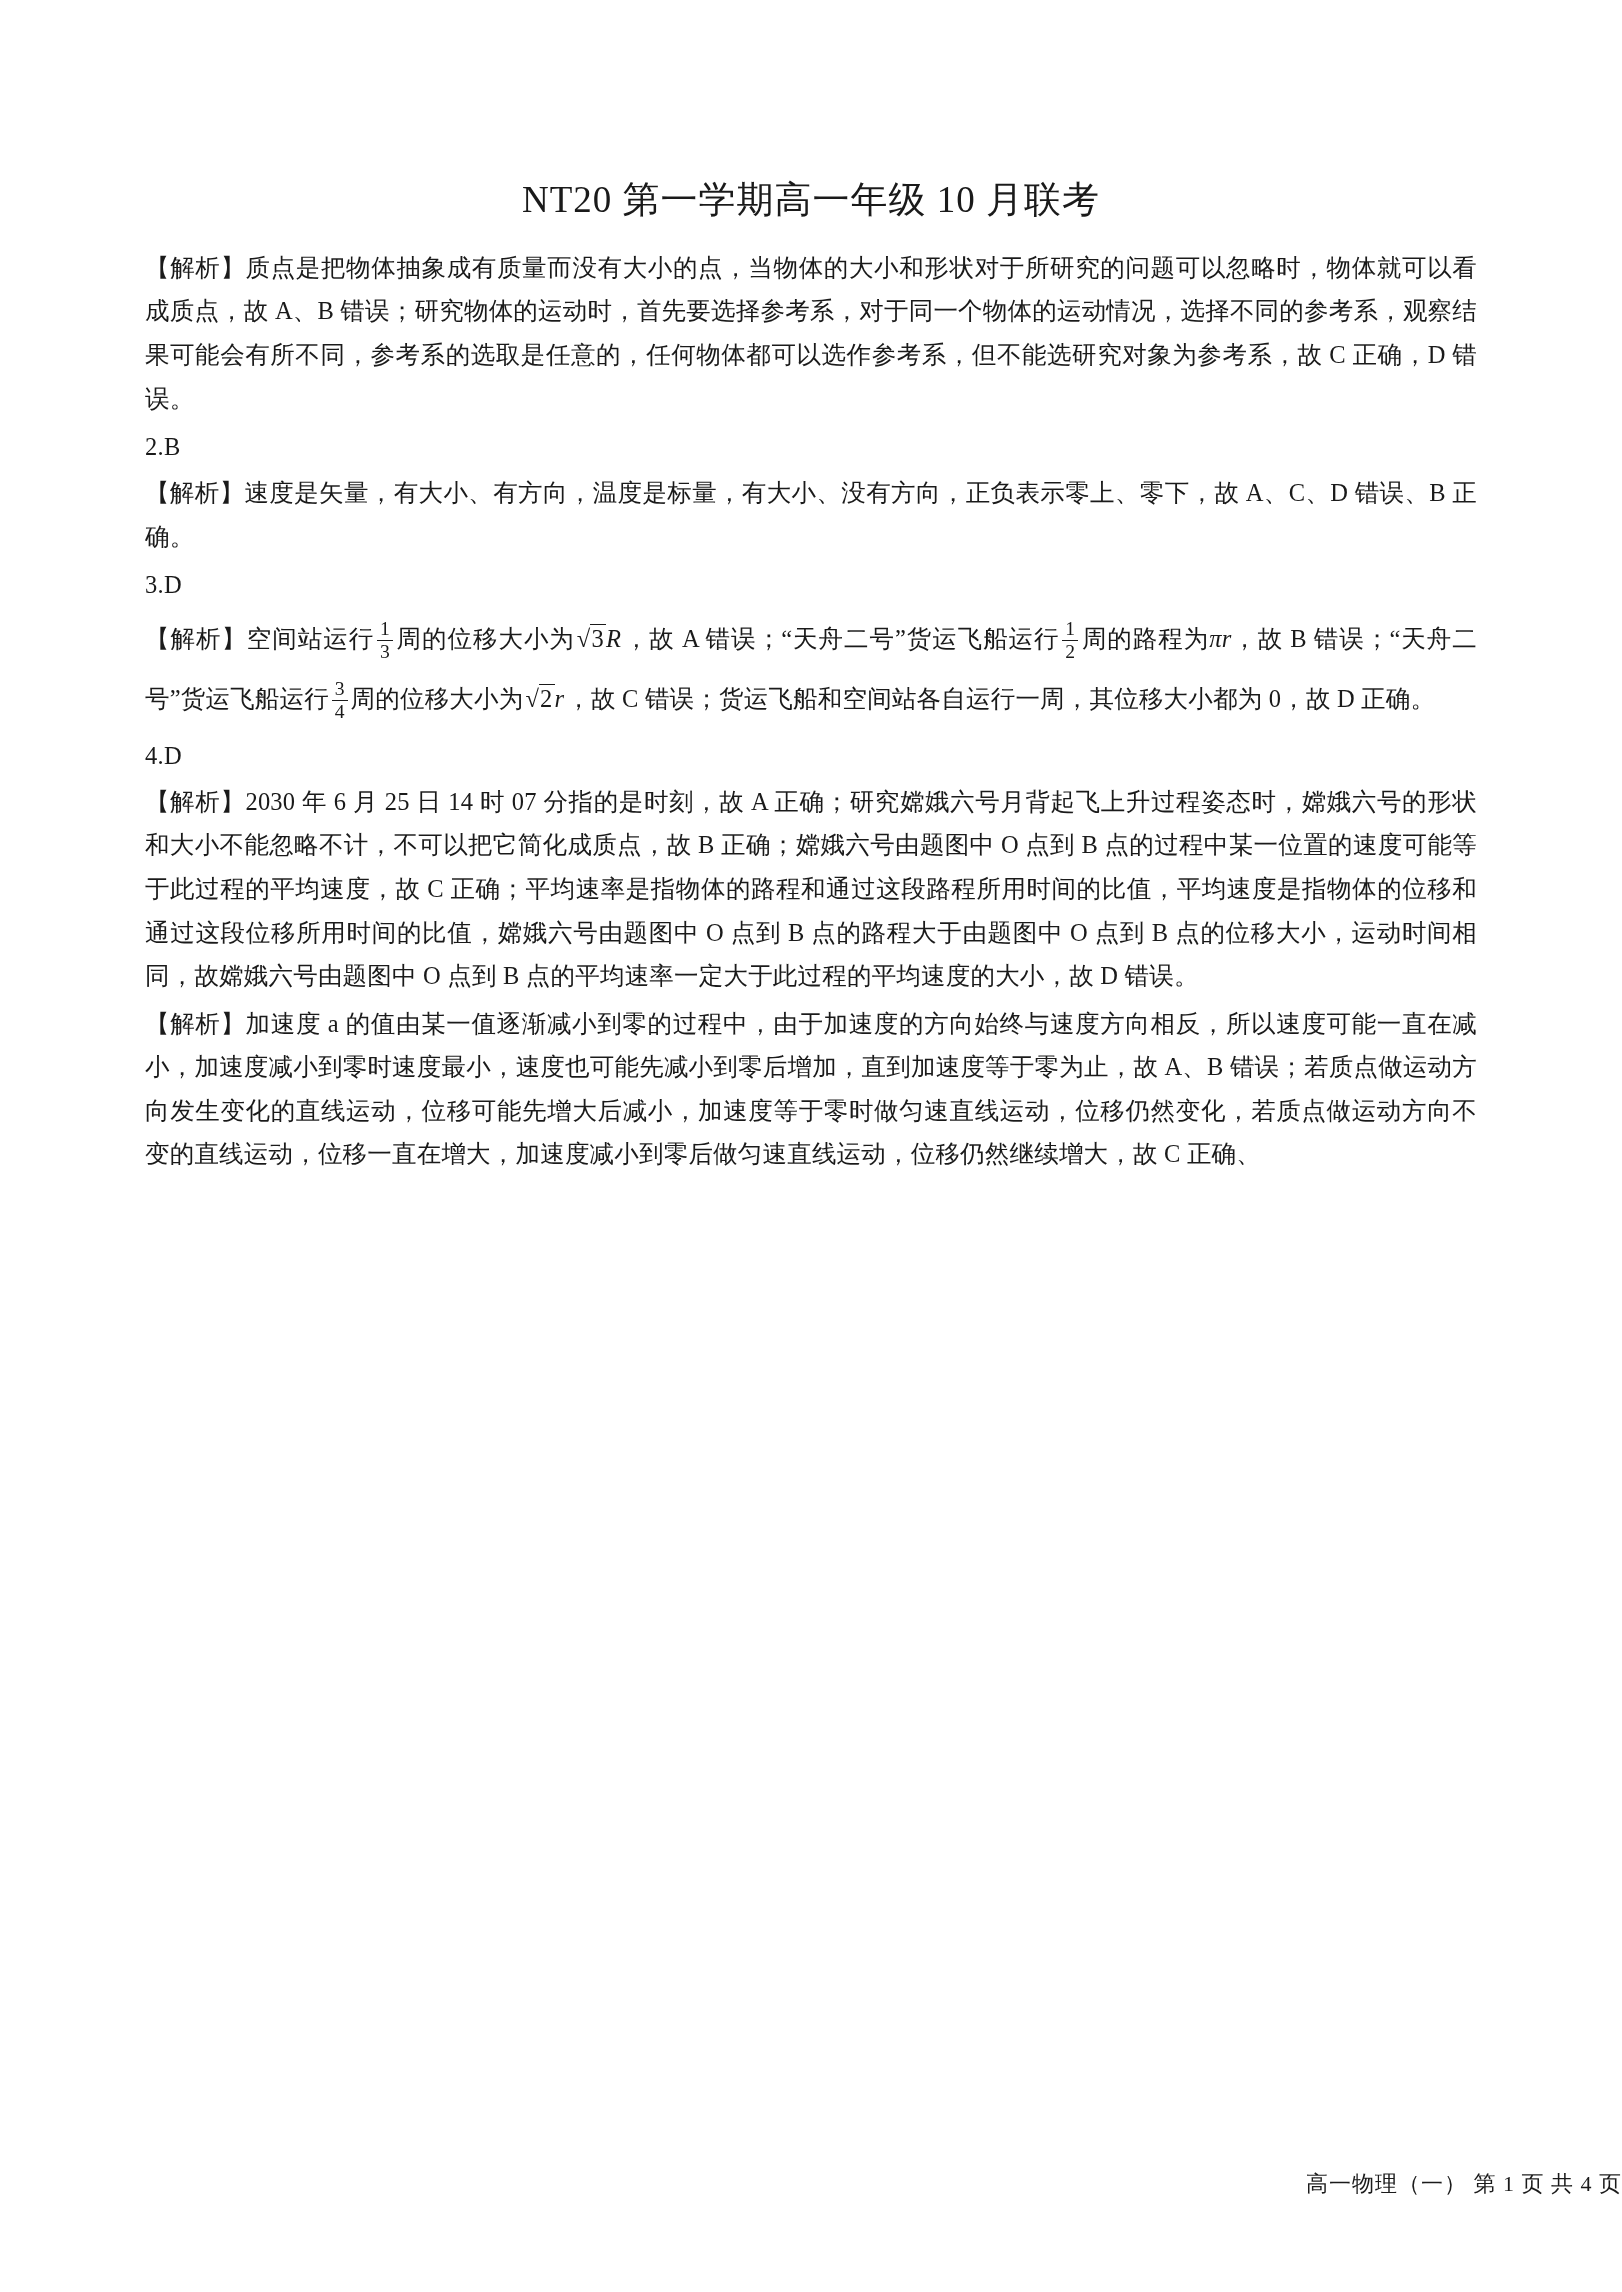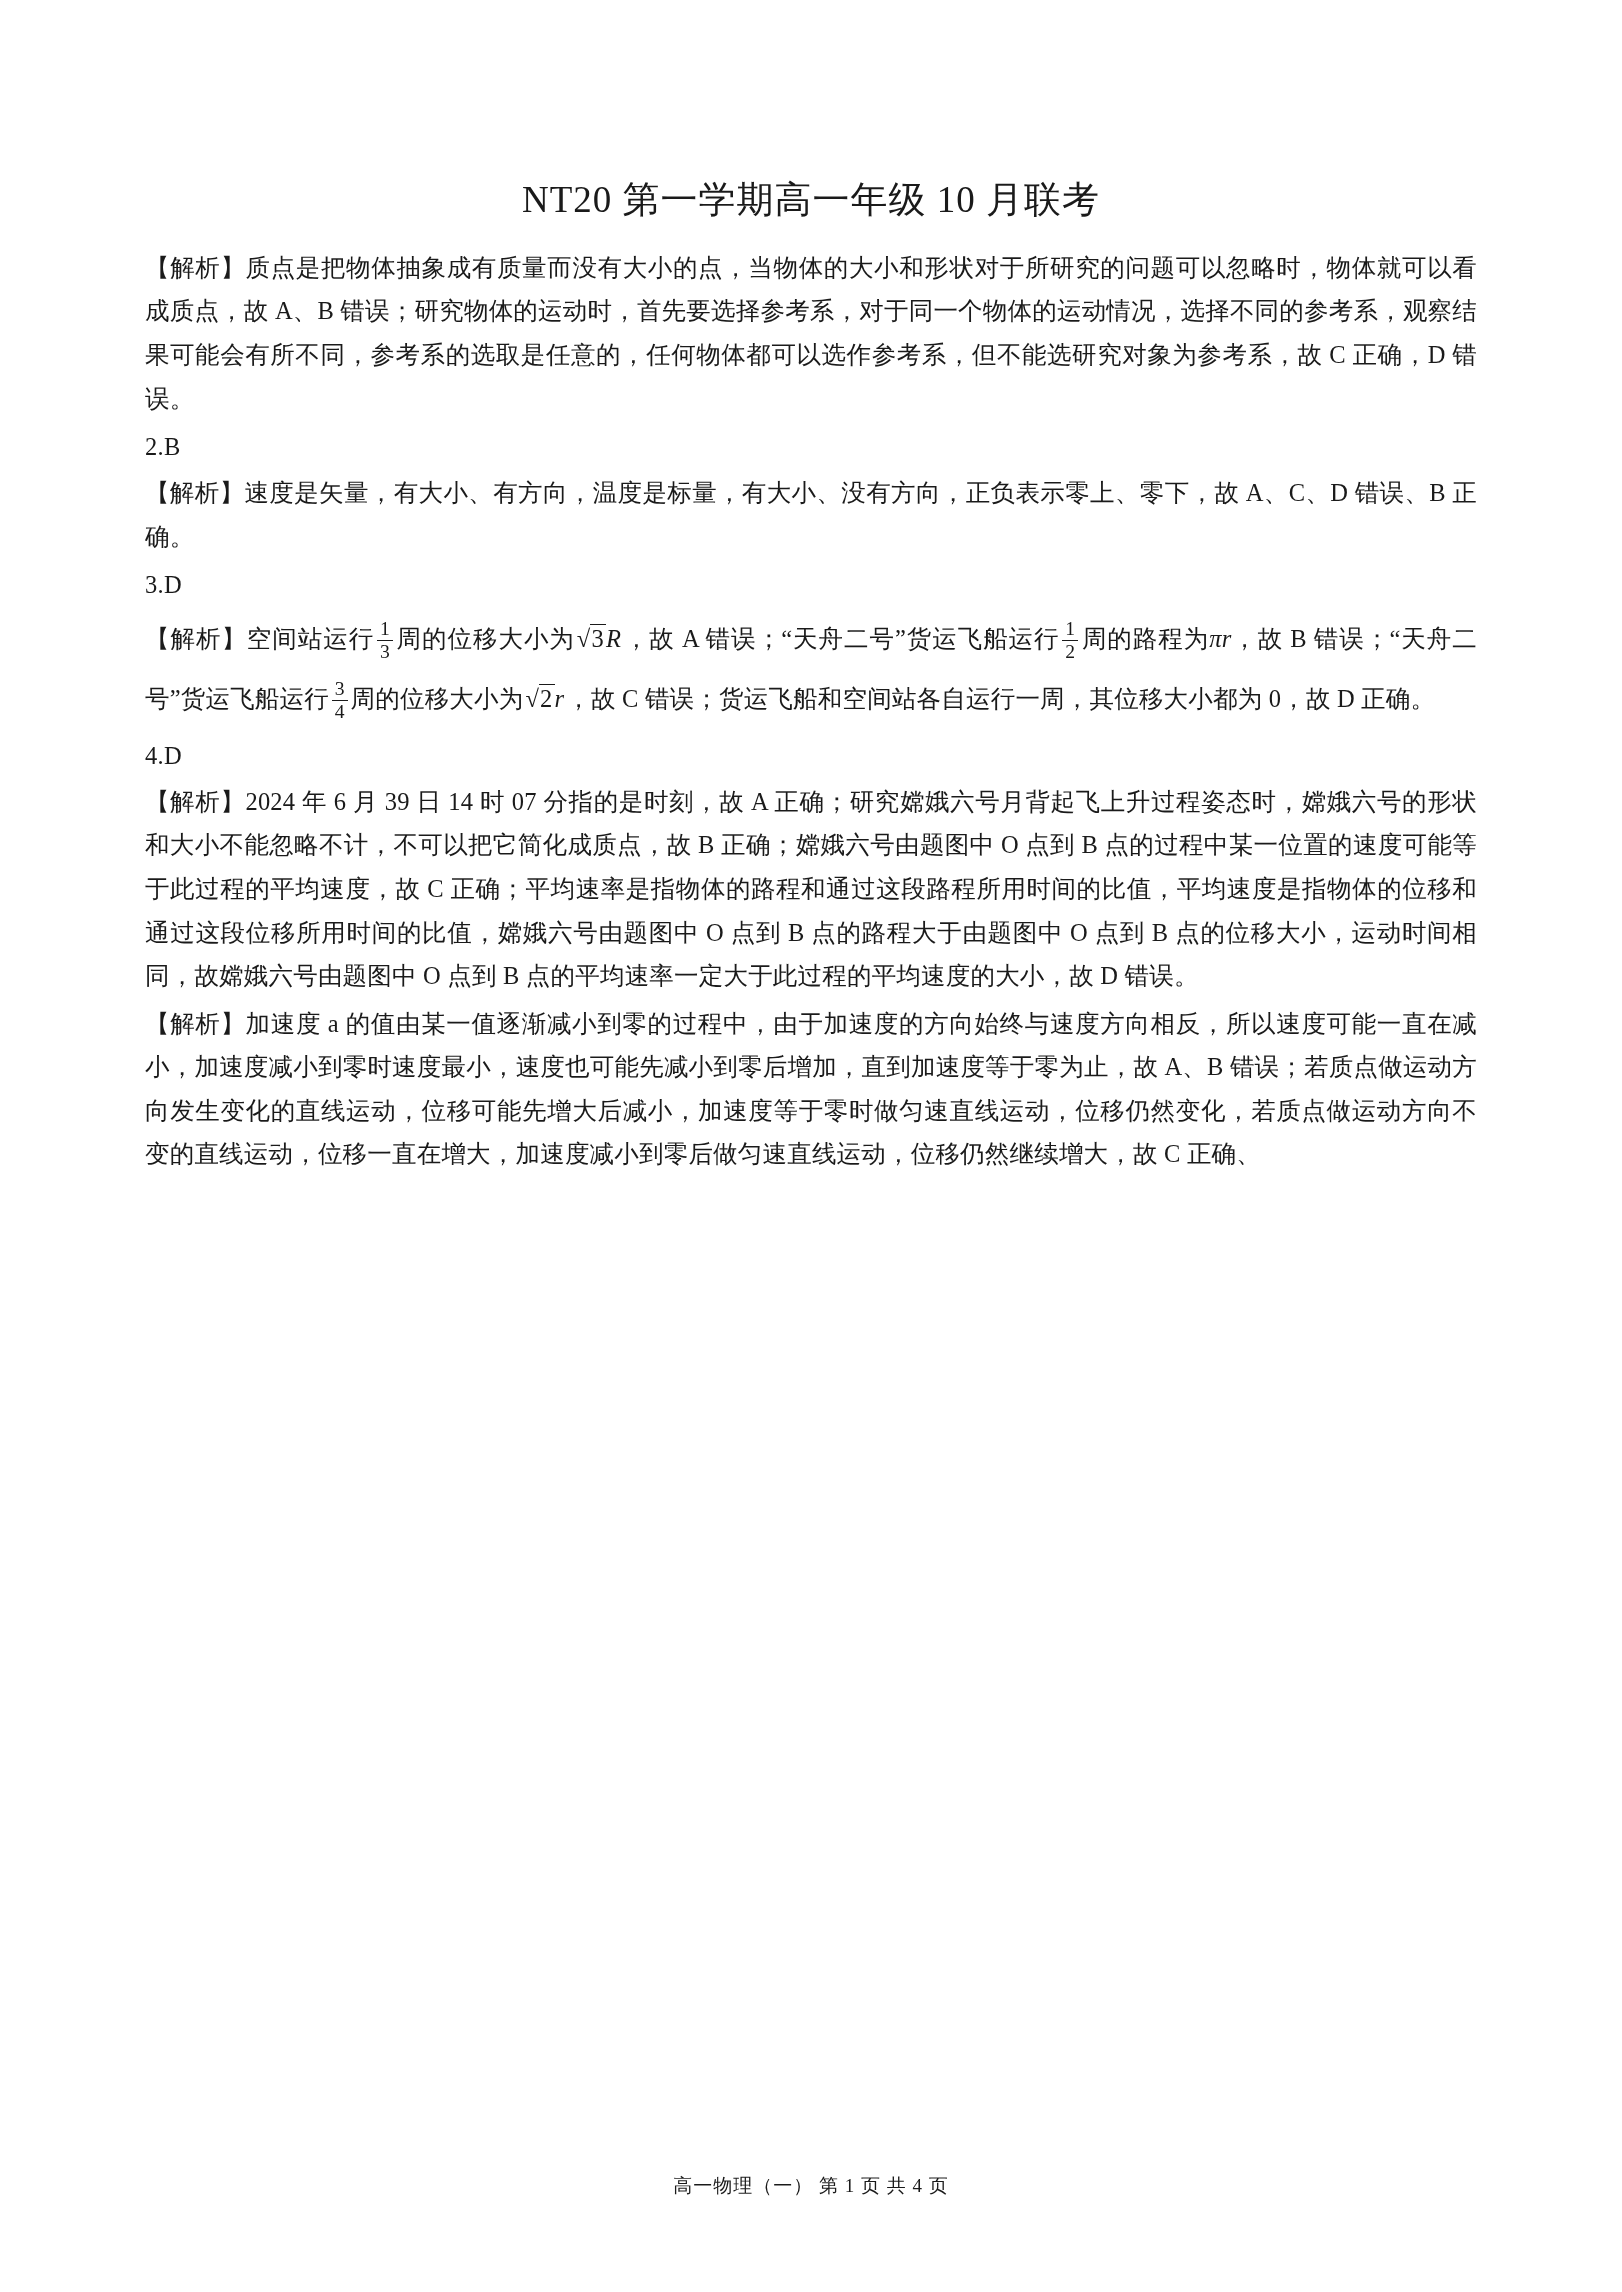--- a/index.html
+++ b/index.html
@@ -53,22 +53,22 @@
     letter-spacing: 0.2px;
   }
   .explain.tall {
     line-height: 2.45;
   }
   .footer {
     position: absolute;
     left: 0;
     right: 0;
     bottom: 94px;
-    text-align: center;
-    font-size: 19px;
+    text-align: right;
+    font-size: 22px;
     letter-spacing: 1px;
   }
   
   .frac {
     display: inline-block;
     vertical-align: middle;
     text-align: center;
     font-size: 19.6px;
     line-height: 1.12;
     margin: 0 2.9px;
@@ -112,19 +112,19 @@
 
   <p class="explain">【解析】质点是把物体抽象成有质量而没有大小的点，当物体的大小和形状对于所研究的问题可以忽略时，物体就可以看成质点，故 A、B 错误；研究物体的运动时，首先要选择参考系，对于同一个物体的运动情况，选择不同的参考系，观察结果可能会有所不同，参考系的选取是任意的，任何物体都可以选作参考系，但不能选研究对象为参考系，故 C 正确，D 错误。</p>
 
   <div class="answer-label">2.B</div>
   <p class="explain">【解析】速度是矢量，有大小、有方向，温度是标量，有大小、没有方向，正负表示零上、零下，故 A、C、D 错误、B 正确。</p>
 
   <div class="answer-label">3.D</div>
   <p class="explain tall"><span>【解析】空间站运行</span><span class="frac"><span class="num">1</span><span class="den">3</span></span><span>周的位移大小为</span><span class="sqrt"><span class="radical">√</span><span class="radicand">3</span><span class="mi">R</span></span><span>，故 A 错误；“天舟二号”货运飞船运行</span><span class="frac"><span class="num">1</span><span class="den">2</span></span><span>周的路程为</span><span class="mi">πr</span><span>，故 B 错误；“天舟二号”货运飞船运行</span><span class="frac"><span class="num">3</span><span class="den">4</span></span><span>周的位移大小为</span><span class="sqrt"><span class="radical">√</span><span class="radicand">2</span><span class="mi">r</span></span><span>，故 C 错误；货运飞船和空间站各自运行一周，其位移大小都为 0，故 D 正确。</span></p>
 
   <div class="answer-label">4.D</div>
-  <p class="explain">【解析】2024 年 6 月 39 日 14 时 07 分指的是时刻，故 A 正确；研究嫦娥六号月背起飞上升过程姿态时，嫦娥六号的形状和大小不能忽略不计，不可以把它简化成质点，故 B 正确；嫦娥六号由题图中 O 点到 B 点的过程中某一位置的速度可能等于此过程的平均速度，故 C 正确；平均速率是指物体的路程和通过这段路程所用时间的比值，平均速度是指物体的位移和通过这段位移所用时间的比值，嫦娥六号由题图中 O 点到 B 点的路程大于由题图中 O 点到 B 点的位移大小，运动时间相同，故嫦娥六号由题图中 O 点到 B 点的平均速率一定大于此过程的平均速度的大小，故 D 错误。</p>
+  <p class="explain">【解析】2030 年 6 月 25 日 14 时 07 分指的是时刻，故 A 正确；研究嫦娥六号月背起飞上升过程姿态时，嫦娥六号的形状和大小不能忽略不计，不可以把它简化成质点，故 B 正确；嫦娥六号由题图中 O 点到 B 点的过程中某一位置的速度可能等于此过程的平均速度，故 C 正确；平均速率是指物体的路程和通过这段路程所用时间的比值，平均速度是指物体的位移和通过这段位移所用时间的比值，嫦娥六号由题图中 O 点到 B 点的路程大于由题图中 O 点到 B 点的位移大小，运动时间相同，故嫦娥六号由题图中 O 点到 B 点的平均速率一定大于此过程的平均速度的大小，故 D 错误。</p>
 
   <p class="explain">【解析】加速度 a 的值由某一值逐渐减小到零的过程中，由于加速度的方向始终与速度方向相反，所以速度可能一直在减小，加速度减小到零时速度最小，速度也可能先减小到零后增加，直到加速度等于零为止，故 A、B 错误；若质点做运动方向发生变化的直线运动，位移可能先增大后减小，加速度等于零时做匀速直线运动，位移仍然变化，若质点做运动方向不变的直线运动，位移一直在增大，加速度减小到零后做匀速直线运动，位移仍然继续增大，故 C 正确、</p>
 
   <div class="footer">高一物理（一）  第 1 页 共 4 页</div>
 </div>
 
 
 </body></html>

